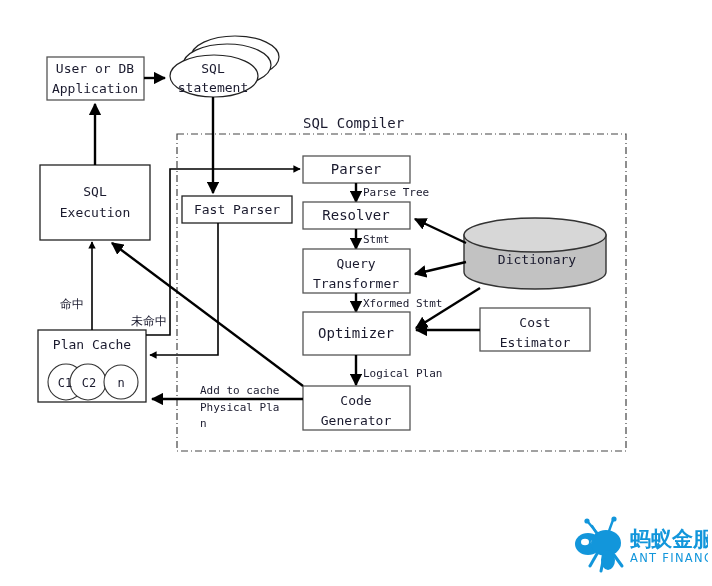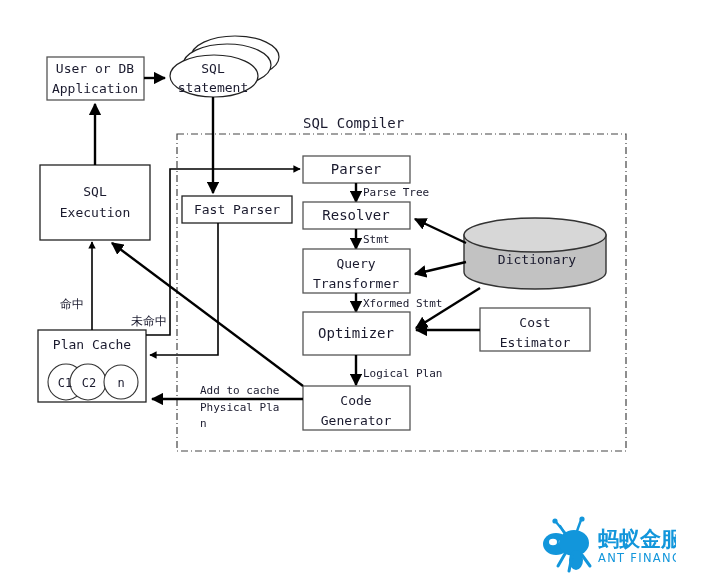--- a/index.html
+++ b/index.html
@@ -92,21 +92,21 @@
     fill: none;
   }
   .dashdot-border {
     fill: none;
     stroke: #444444;
     stroke-width: 1.2;
     stroke-dasharray: 7 3 1 3;
   }
   .logo-wrap {
     position: absolute;
-    left: 536px;
+    left: 568px;
     top: 512px;
     width: 140px;
     height: 64px;
   }
 </style>
 </head>
 <body>
 
 <div id="diagram-root">
 

